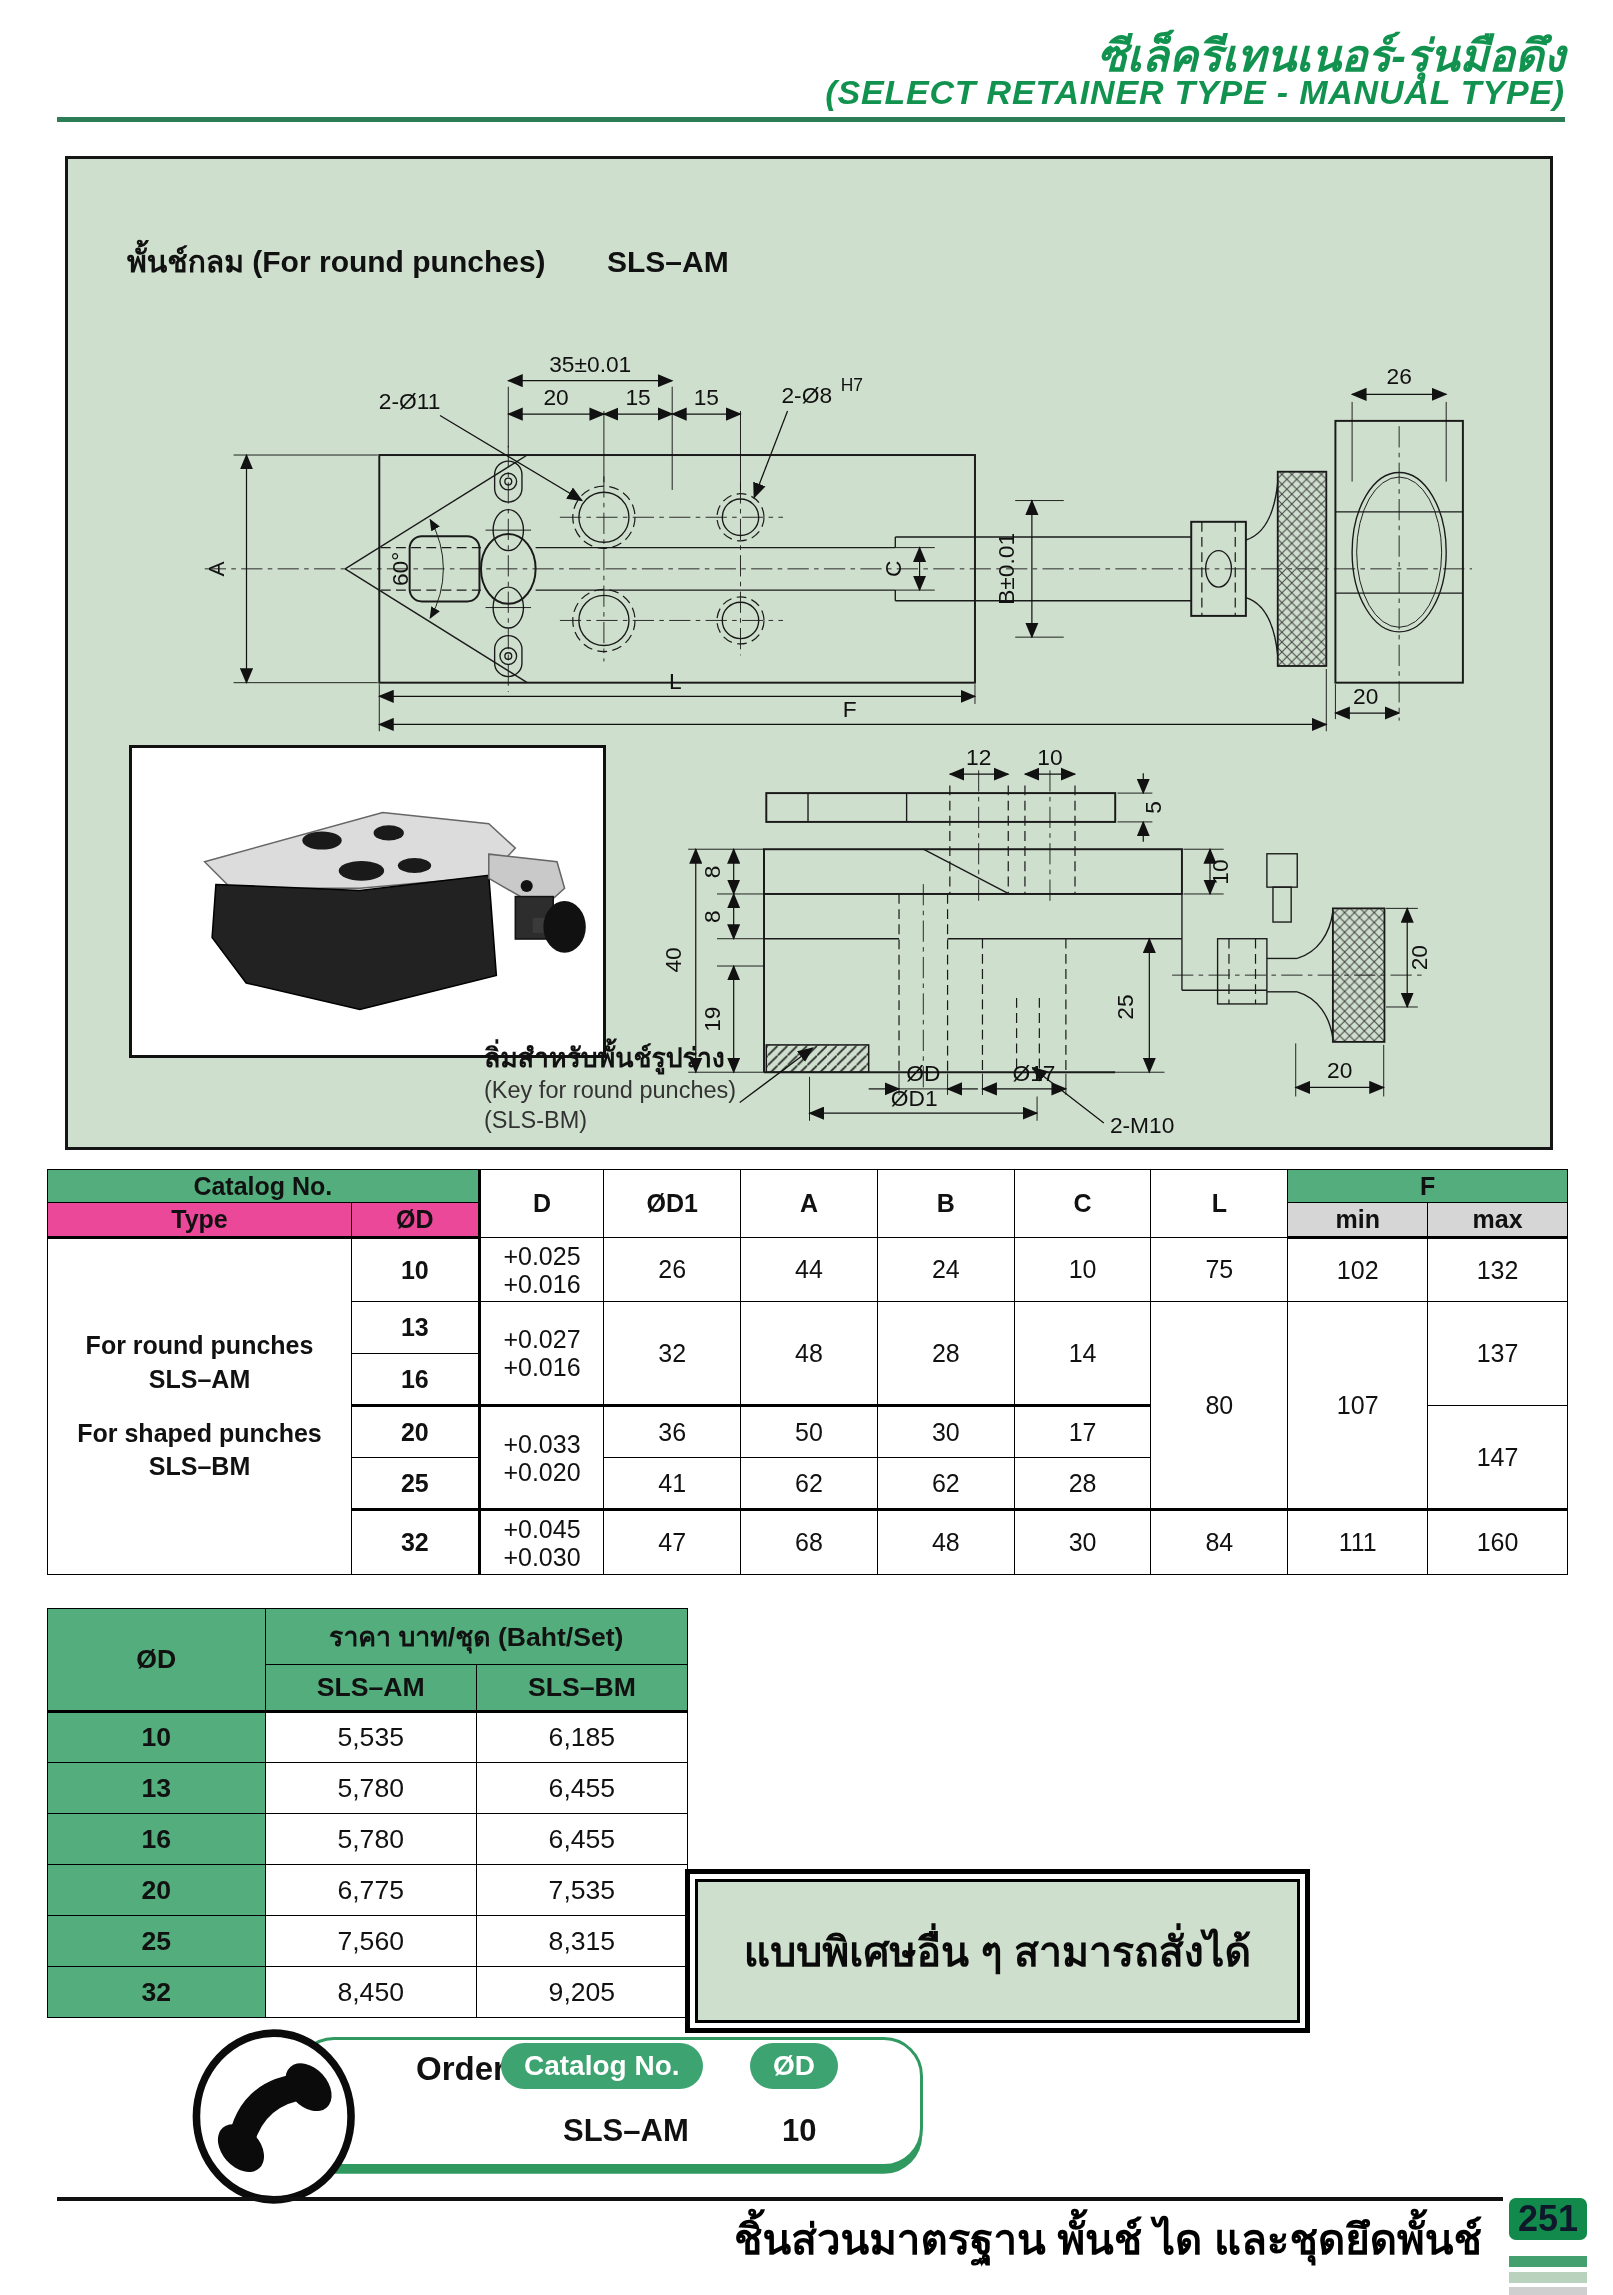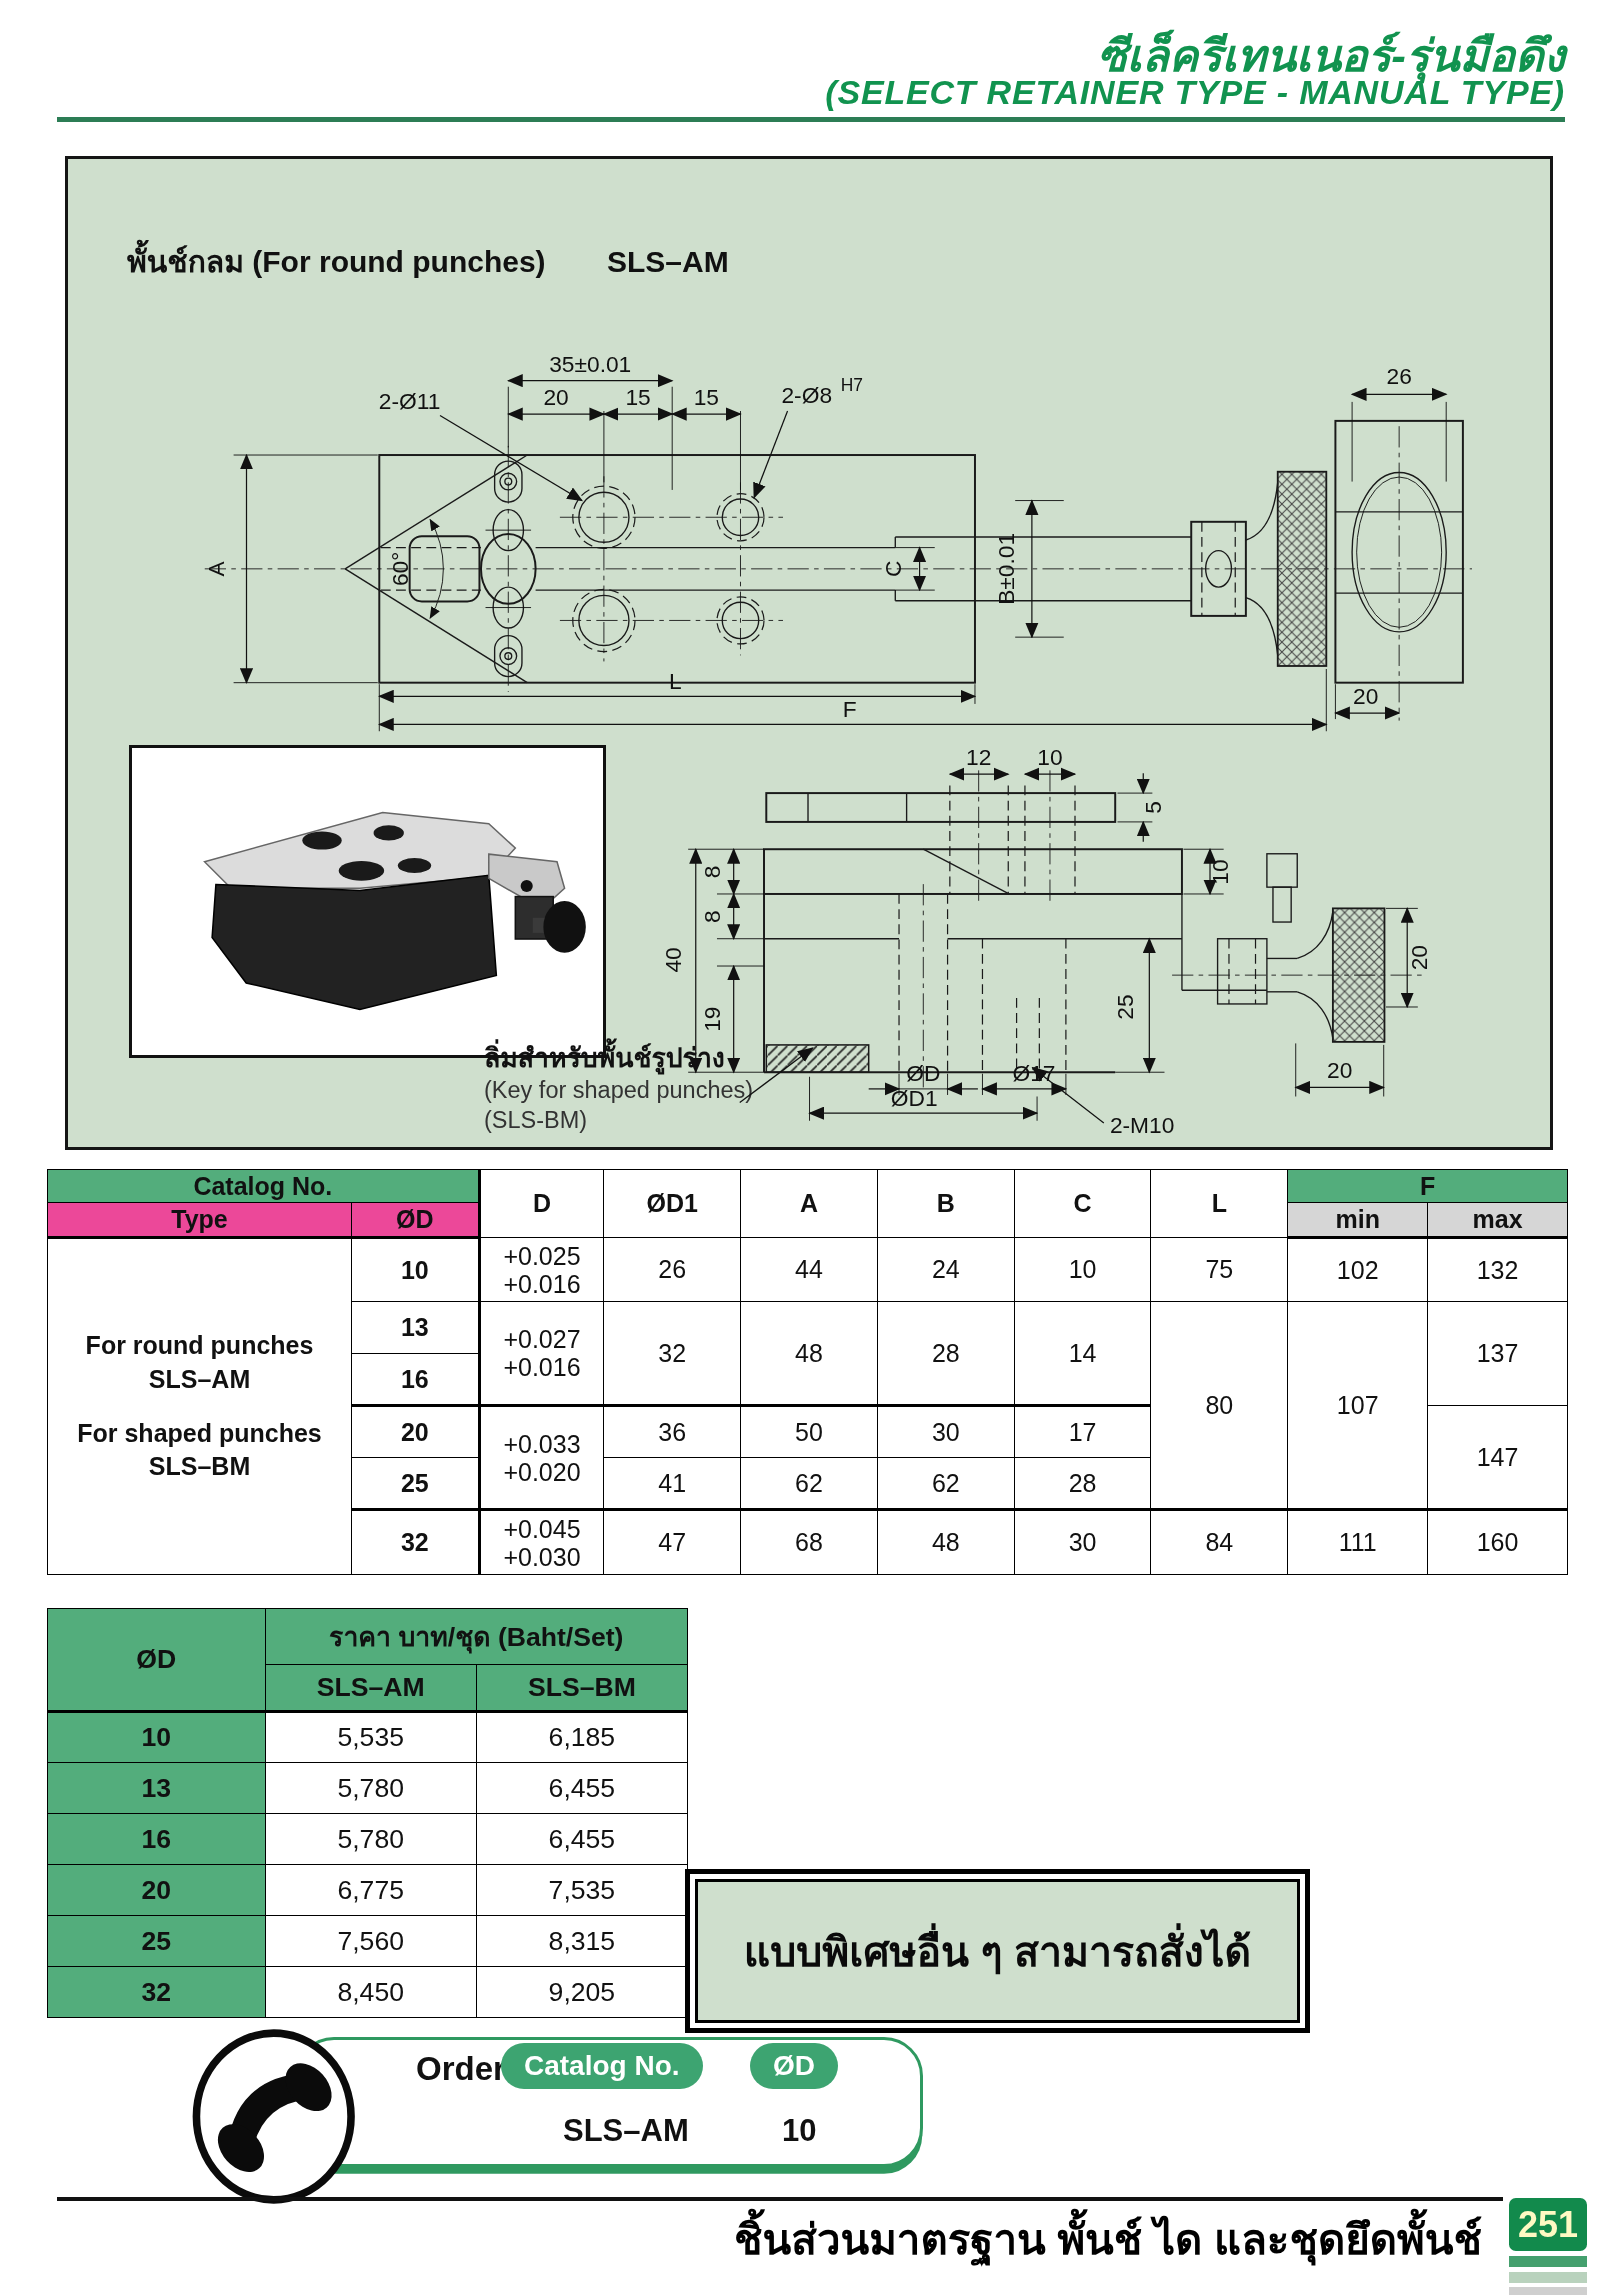--- a/index.html
+++ b/index.html
@@ -68,21 +68,21 @@
         border-radius:23px;padding:6.8px 23px;}
   .pill-cat{left:501px;top:2043px;}
   .pill-od{left:750px;top:2043px;}
   .ord-val{position:absolute;font-size:31px;font-weight:bold;color:#111;}
   .val-cat{left:563px;top:2113px;}
   .val-od{left:782px;top:2113px;}
 
   
   .fline{left:57px;top:2197px;width:1446px;height:3.8px;background:#111;}
   .ftext{right:132px;top:2206px;font-size:42px;font-weight:bold;color:#000;}
-  .badge{left:1509px;top:2198px;width:78px;height:53px;background:#128a4c;color:#fef9c3;
+  .badge{left:1509px;top:2198px;width:78px;height:42px;background:#128a4c;color:#0f172a;
          font-size:36px;font-weight:bold;display:flex;align-items:center;justify-content:center;
          border-radius:6.8px;}
   .bar1{left:1509px;top:2256px;width:78px;height:11.4px;background:#44a06e;}
   .bar2{left:1509px;top:2272px;width:78px;height:10.6px;background:#b9d2bd;}
   .bar3{left:1509px;top:2287px;width:78px;height:8.4px;background:#cfcfcf;}
 </style>
 </head>
 <body>
 
 <div id="page">
@@ -234,21 +234,21 @@
         <polygon points="470,140 560,150 570,185 540,212 470,172" fill="#c9c9c9" stroke="#666" stroke-width="2"></polygon>
         <rect x="505" y="196" width="50" height="56" fill="#2d2d2d" stroke="#111" stroke-width="2"></rect>
         <rect x="528" y="224" width="30" height="20" fill="#3a3a3a"></rect>
         <ellipse cx="570" cy="236" rx="28" ry="34" fill="#111"></ellipse>
         <circle cx="520" cy="182" r="8" fill="#111"></circle>
       </svg>
     </div>
 
     <div class="abs keycap">
       <div class="t1">ลิ่มสำหรับพั้นช์รูปร่าง</div>
-      <div class="t2">(Key for shaped punches)</div>
+      <div class="t2">(Key for round punches)</div>
       <div class="t3">(SLS-BM)</div>
     </div>
 
     <svg class="abs" style="left:315px;top:581px;" width="1161" height="402" viewBox="0 0 1530 530">
       <defs>
         <marker id="ar2" viewBox="0 0 12 10" markerWidth="13" markerHeight="11" refX="11" refY="5" orient="auto-start-reverse">
           <path d="M0,0 L12,5 L0,10 z" fill="#111"></path>
         </marker>
         <pattern id="kn2" width="13" height="13" patternUnits="userSpaceOnUse">
           <path d="M0,0 L13,13 M13,0 L0,13" stroke="#474747" stroke-width="1.4" fill="none"></path>

